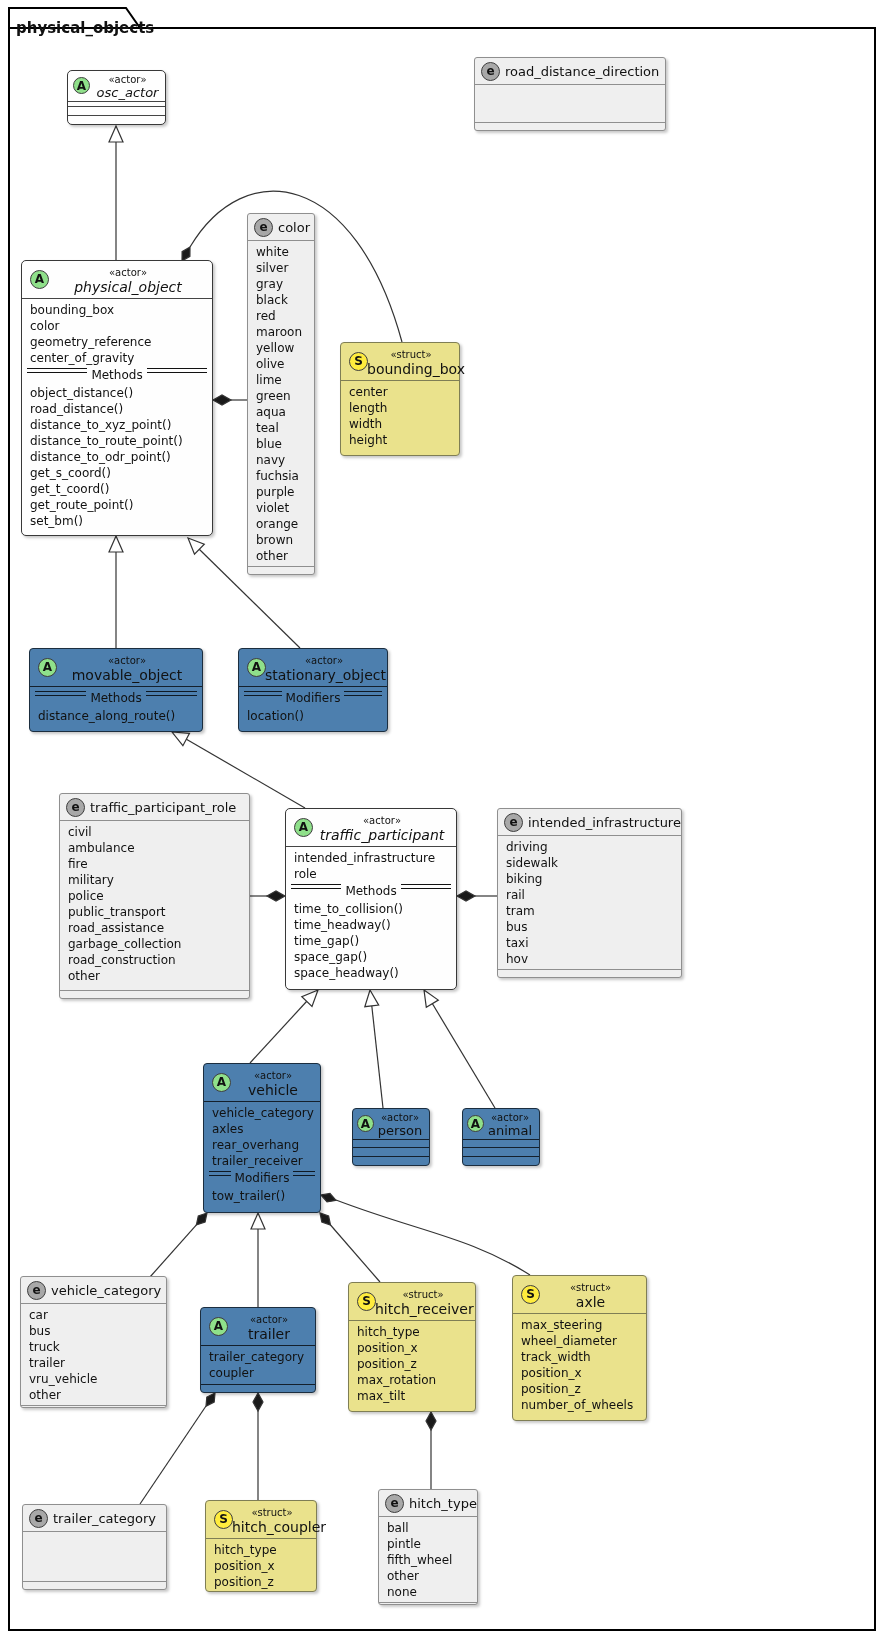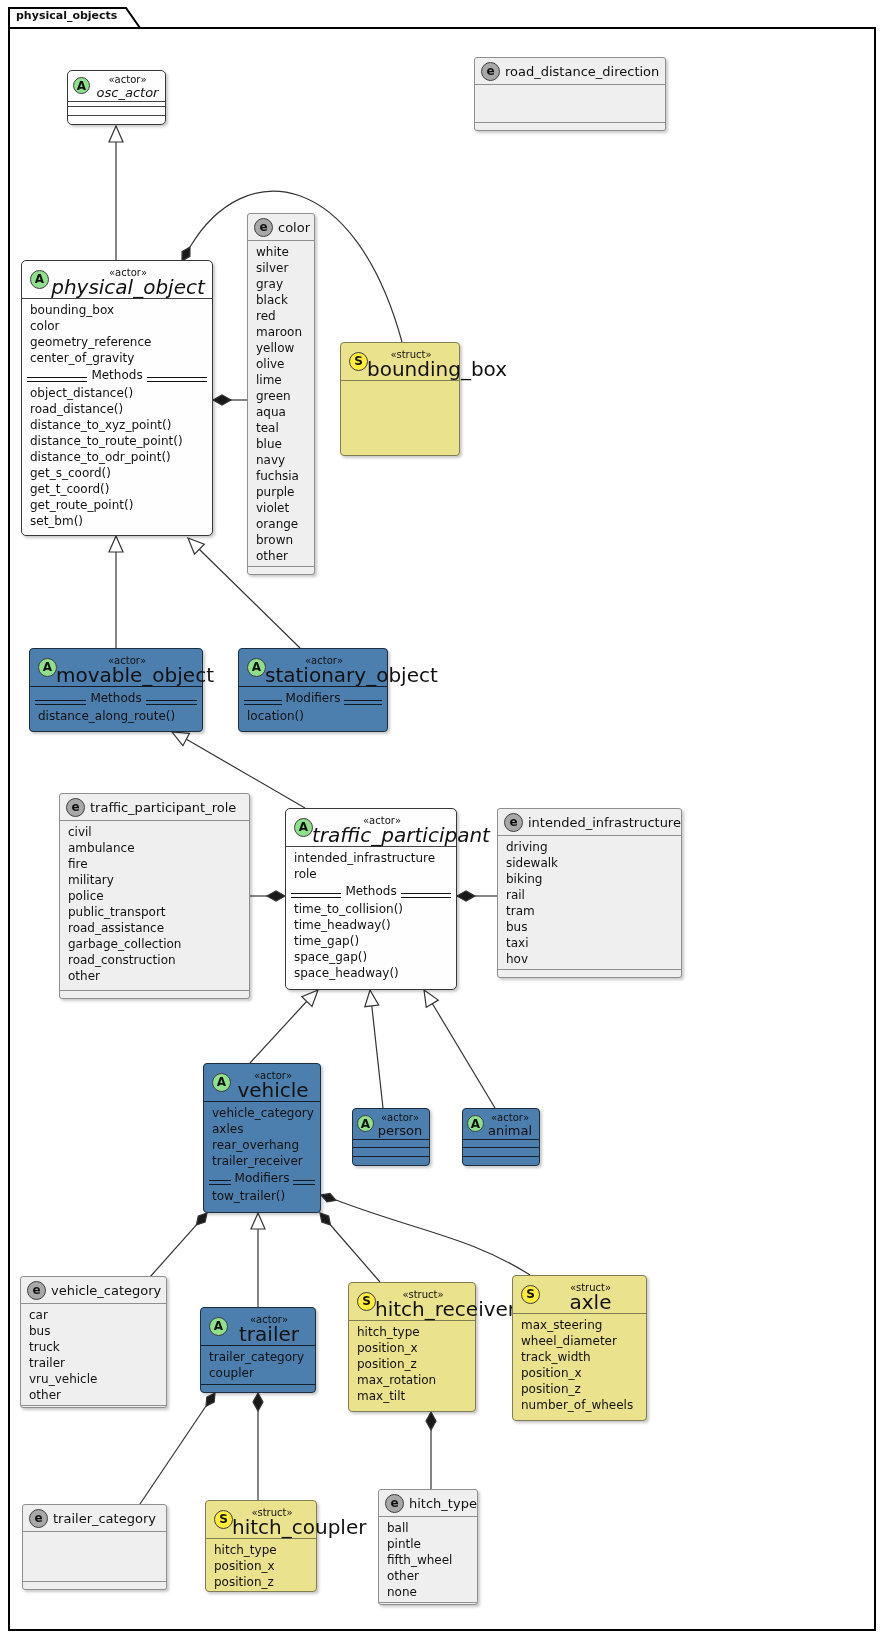--- a/index.html
+++ b/index.html
@@ -1,45 +1,45 @@
 <!DOCTYPE html>
 <html><head>
 <meta charset="utf-8">
 <style>
   html,body{margin:0;padding:0;background:#ffffff;}
   body{font-family:"DejaVu Sans","Liberation Sans",sans-serif;color:#111;}
   #canvas{position:relative;width:884px;height:1639px;background:#fff;overflow:hidden;}
   svg.edges{position:absolute;left:0;top:0;z-index:0;}
-  .pkg-label{position:absolute;left:16px;top:9px;font-size:11px;font-weight:bold;z-index:2;}
+  .pkg-label{position:absolute;left:16px;top:19px;font-size:15px;font-weight:bold;z-index:2;}
   .box{position:absolute;z-index:1;display:flex;flex-direction:column;box-sizing:border-box;
        box-shadow:2px 2px 3px rgba(0,0,0,0.22);}
   .k-class{background:#fefefe;border:1.4px solid #383838;border-radius:5px;}
   .k-blue{background:#4d7fae;border:1.4px solid #1c2e3f;border-radius:4px;}
   .k-struct{background:#eae28c;border:1.2px solid #7f7e55;border-radius:4px;}
   .k-enum{background:#efefef;border:1.1px solid #8f8f8f;border-radius:3px;}
   .hdr2{position:relative;flex:0 0 auto;padding:5px 4px 3px 4px;border-bottom:1px solid #444;}
   .k-blue .hdr2{border-bottom-color:#14202c;}
   .k-struct .hdr2{border-bottom-color:#7f7e55;}
   .hdr2 .badge{position:absolute;left:8px;top:50%;margin-top:-10px;}
   .hdrtxt{text-align:center;padding-left:22px;}
   .stereo{font-size:10px;line-height:13px;}
-  .cname{font-size:20px;line-height:16px;}
+  .cname{font-size:14px;line-height:16px;}
   .it{font-style:italic;text-align:center;}
   .hdr1{flex:0 0 auto;display:flex;align-items:center;gap:5px;height:26px;padding:0 6px;
         border-bottom:1px solid #8f8f8f;}
   .ename{font-size:13px;white-space:nowrap;}
   .badge{width:19px;height:19px;border-radius:50%;display:inline-flex;align-items:center;
          justify-content:center;font-weight:bold;font-size:12px;border:1px solid #3e3e3e;
          box-sizing:border-box;flex:0 0 auto;}
   .badge.a{background:#8fe08a;}
   .badge.e{background:#a8a8a8;}
   .badge.s{background:#ffec3d;}
   .rows{flex:0 0 auto;padding:3px 0 2px 0;}
   .row{height:16px;line-height:16px;font-size:12px;padding:0 5px 0 8px;white-space:nowrap;}
-  .sep{flex:0 0 auto;display:flex;align-items:flex-end;gap:4px;height:14px;padding:0 5px;}
+  .sep{flex:0 0 auto;display:flex;align-items:flex-start;gap:4px;height:14px;padding:0 5px;}
   .sep .dl{flex:1 1 auto;height:3px;border-top:1px solid #111;border-bottom:1px solid #111;}
   .k-blue .sep .dl{border-color:#0e1924;}
   .seplbl{font-size:12px;line-height:14px;}
   .foot{flex:0 0 auto;margin-top:auto;height:7px;border-top:1px solid #8f8f8f;}
   .k-class .foot{border-top-color:#444;}
   .k-blue .foot{border-top-color:#14202c;}
   .foot.pair{margin-top:0;height:8px;}
   .foot.first{margin-top:auto;height:8px;}
 </style>
 </head>
@@ -214,20 +214,26 @@
 </div>
 
 <div class="box k-struct" style="left:340px;top:342px;width:120px;height:114px">
   <div class="hdr2">
     <span class="badge s">S</span>
     <div class="hdrtxt">
       <div class="stereo">«struct»</div>
       <div class="cname">bounding_box</div>
     </div>
   </div>
+  <div class="rows">
+        <div class="row">center</div>
+        <div class="row">length</div>
+        <div class="row">width</div>
+        <div class="row">height</div>
+      </div>
 </div>
 
 <div class="box k-blue" style="left:29px;top:648px;width:174px;height:84px">
   <div class="hdr2">
     <span class="badge a">A</span>
     <div class="hdrtxt">
       <div class="stereo">«actor»</div>
       <div class="cname">movable_object</div>
     </div>
   </div>

